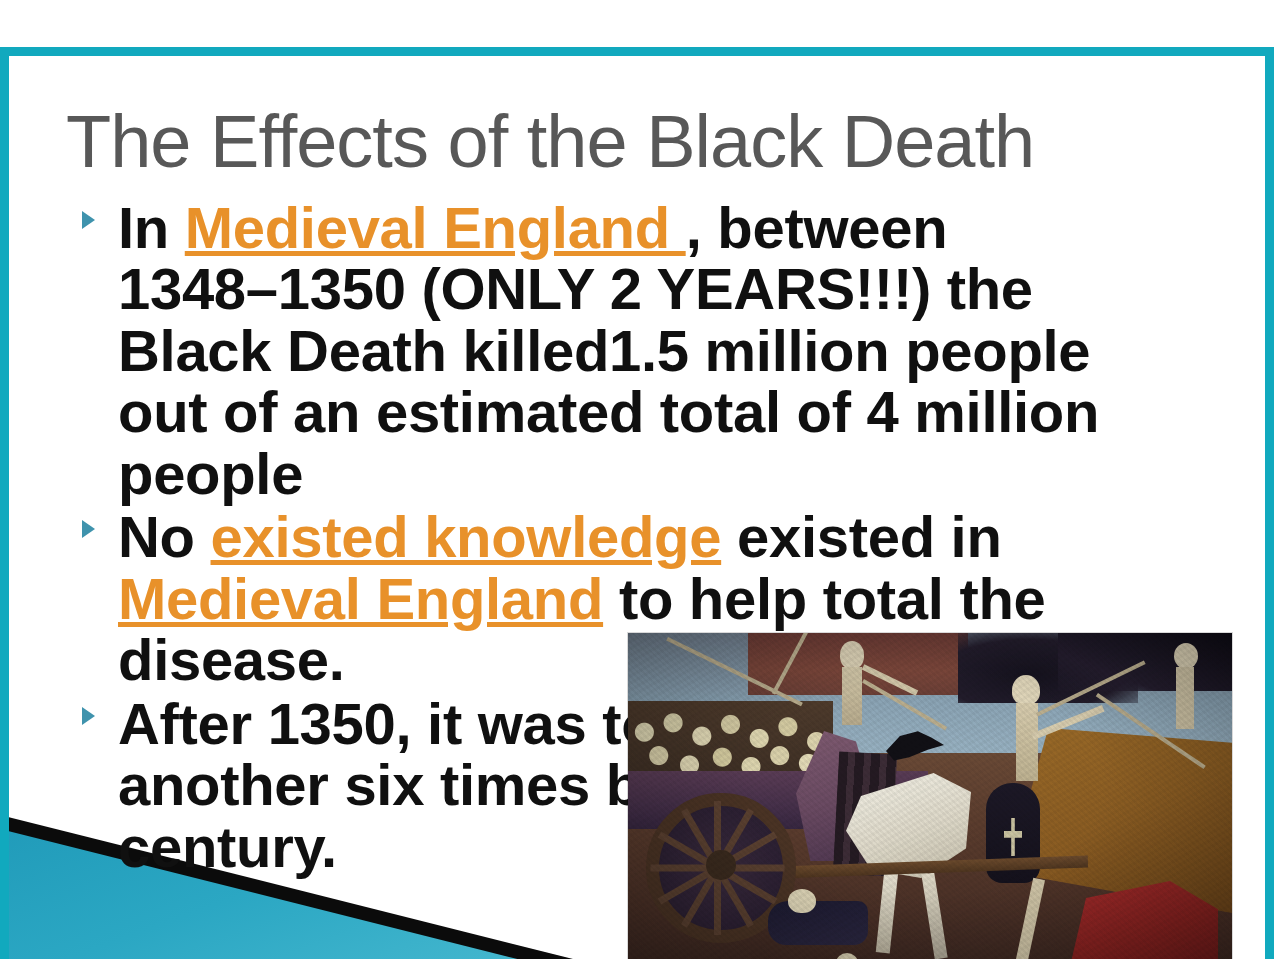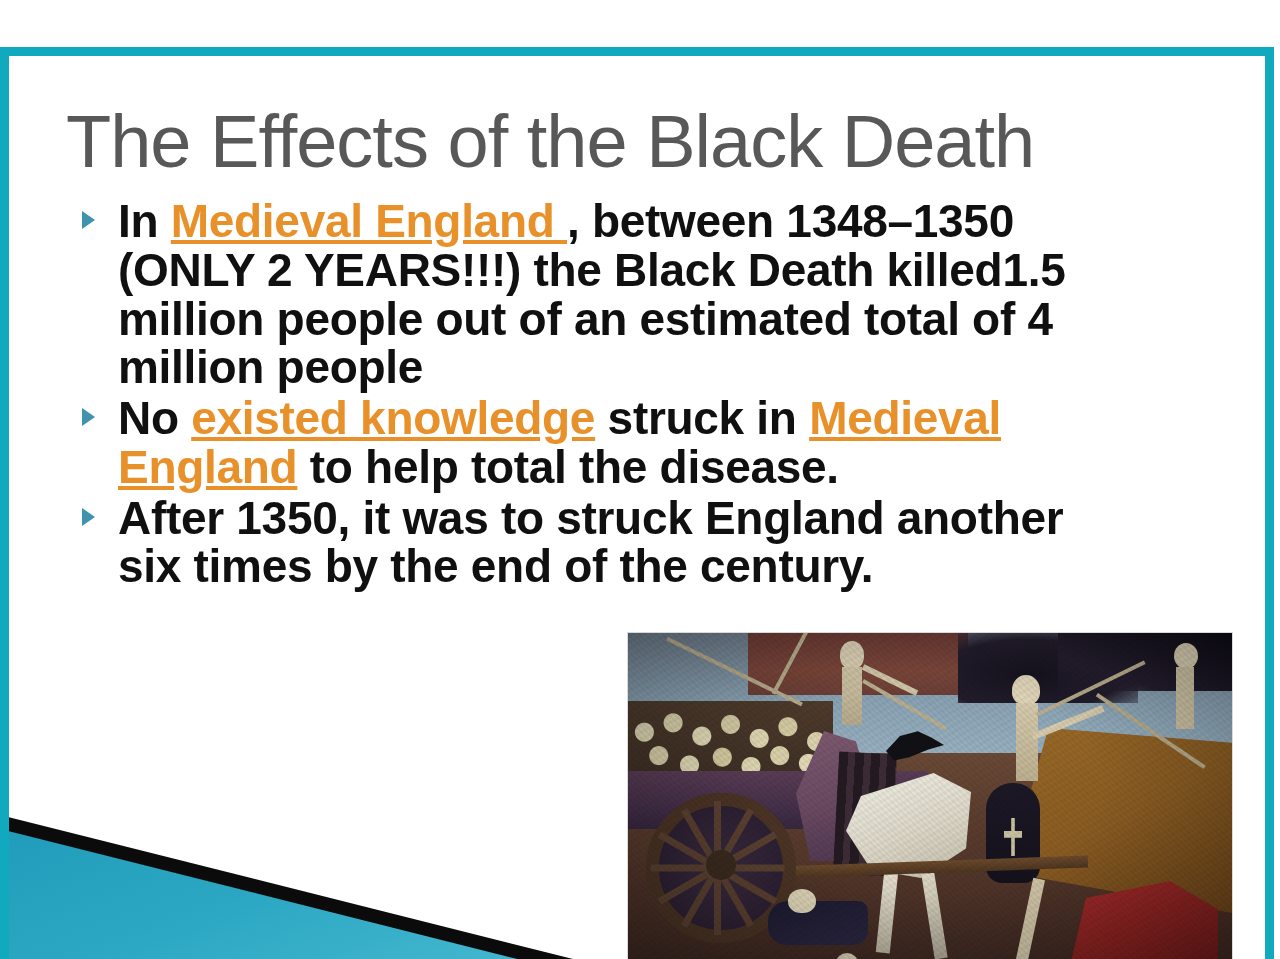--- a/index.html
+++ b/index.html
@@ -98,21 +98,21 @@
     position: absolute;
     left: 8px;
     top: 14px;
     width: 0;
     height: 0;
     border-top: 9px solid transparent;
     border-bottom: 9px solid transparent;
     border-left: 13px solid #3f93ad;
   }
   .bullet-text {
-    font-size: 46px;
+    font-size: 58px;
     line-height: 1.06;
     font-weight: 700;
     color: #101010;
     letter-spacing: -0.3px;
   }
   .lnk {
     color: #E8912A;
     text-decoration: underline;
     text-underline-offset: 3px;
   }
@@ -360,21 +360,21 @@
     <div class="bullet-row">
       <span class="bullet-marker"></span>
       <span class="bullet-text">
         <span>In </span><a class="lnk" href="#">Medieval England </a><span>, between 1348–1350 (ONLY 2 YEARS!!!) the Black Death killed1.5 million people out of an estimated total of 4 million people</span>
       </span>
     </div>
 
     <div class="bullet-row">
       <span class="bullet-marker"></span>
       <span class="bullet-text">
-        <span>No </span><a class="lnk" href="#">existed knowledge</a><span> struck in </span><a class="lnk" href="#">Medieval England</a><span> to help total the disease.</span>
+        <span>No </span><a class="lnk" href="#">existed knowledge</a><span> existed in </span><a class="lnk" href="#">Medieval England</a><span> to help total the disease.</span>
       </span>
     </div>
 
     <div class="bullet-row">
       <span class="bullet-marker"></span>
       <span class="bullet-text">After 1350, it was to struck England another six times by the end of the century.</span>
     </div>
 
   </div>
 

